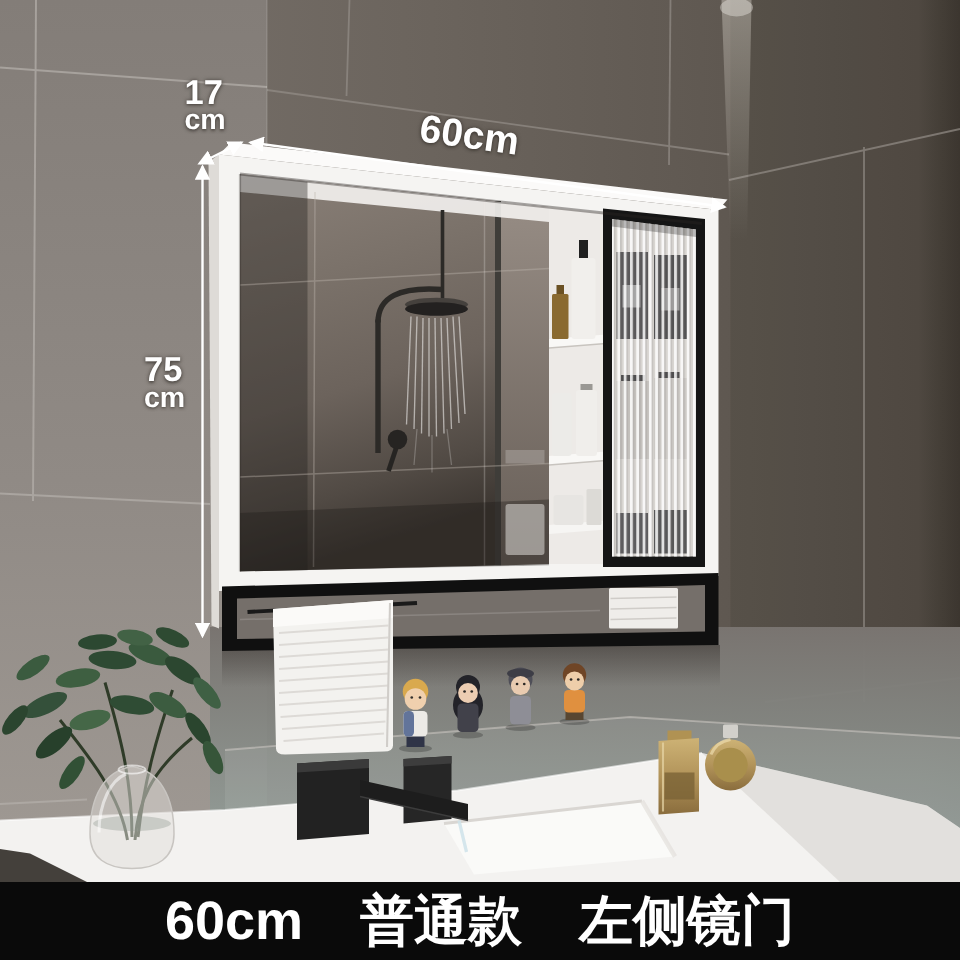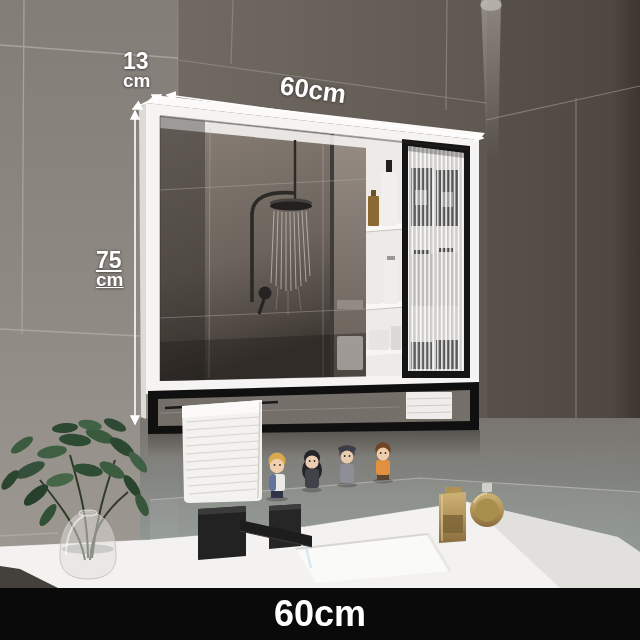--- a/index.html
+++ b/index.html
@@ -10,21 +10,21 @@
   }
   .scene{position:absolute;left:0;top:0;width:640px;height:640px;display:block;}
   .dim-label{
     position:absolute;color:#fff;font-weight:bold;
     text-shadow:0 0 3px rgba(50,45,40,.65),0 1px 2px rgba(50,45,40,.5);
     line-height:.92;letter-spacing:0;
   }
   .dim-label .val{display:block;font-size:23px;}
   .dim-label .unit{display:block;font-size:19px;}
   #dim-depth{left:123px;top:51px;}
-  #dim-height{left:96px;top:250px;text-decoration:underline;}
+  #dim-height{left:96px;top:236px;}
   #dim-width{left:280px;top:74px;font-size:26px;transform:rotate(8deg);transform-origin:left center;}
   .caption-bar{
     position:absolute;left:0;top:588px;width:640px;height:52px;
     background:#0a0a0a;color:#fff;display:flex;align-items:center;justify-content:center;
     gap:38px;font-size:36px;font-weight:bold;white-space:nowrap;
   }
 </style>
 </head>
 <body>
 
@@ -361,26 +361,28 @@
   </g>
 
   <g stroke="#ffffff" stroke-width="1.6">
     <line x1="167" y1="95" x2="483" y2="138" marker-start="url(#arw)" marker-end="url(#arw)"></line>
     <line x1="133" y1="109" x2="161" y2="95" marker-start="url(#arw)" marker-end="url(#arw)"></line>
     <line x1="135" y1="111" x2="135" y2="424" marker-start="url(#arw)" marker-end="url(#arw)"></line>
   </g>
 </svg>
 
 <div class="dim-label" id="dim-depth">
-  <span class="val">13</span>
+  <span class="val">17</span>
   <span class="unit">cm</span>
 </div>
 <div class="dim-label" id="dim-width">60cm</div>
 <div class="dim-label" id="dim-height">
   <span class="val">75</span>
   <span class="unit">cm</span>
 </div>
 
 <div class="caption-bar">
   <span>60cm</span>
+  <span>普通款</span>
+  <span>左侧镜门</span>
 </div>
 
 </div>
 
 </body></html>

